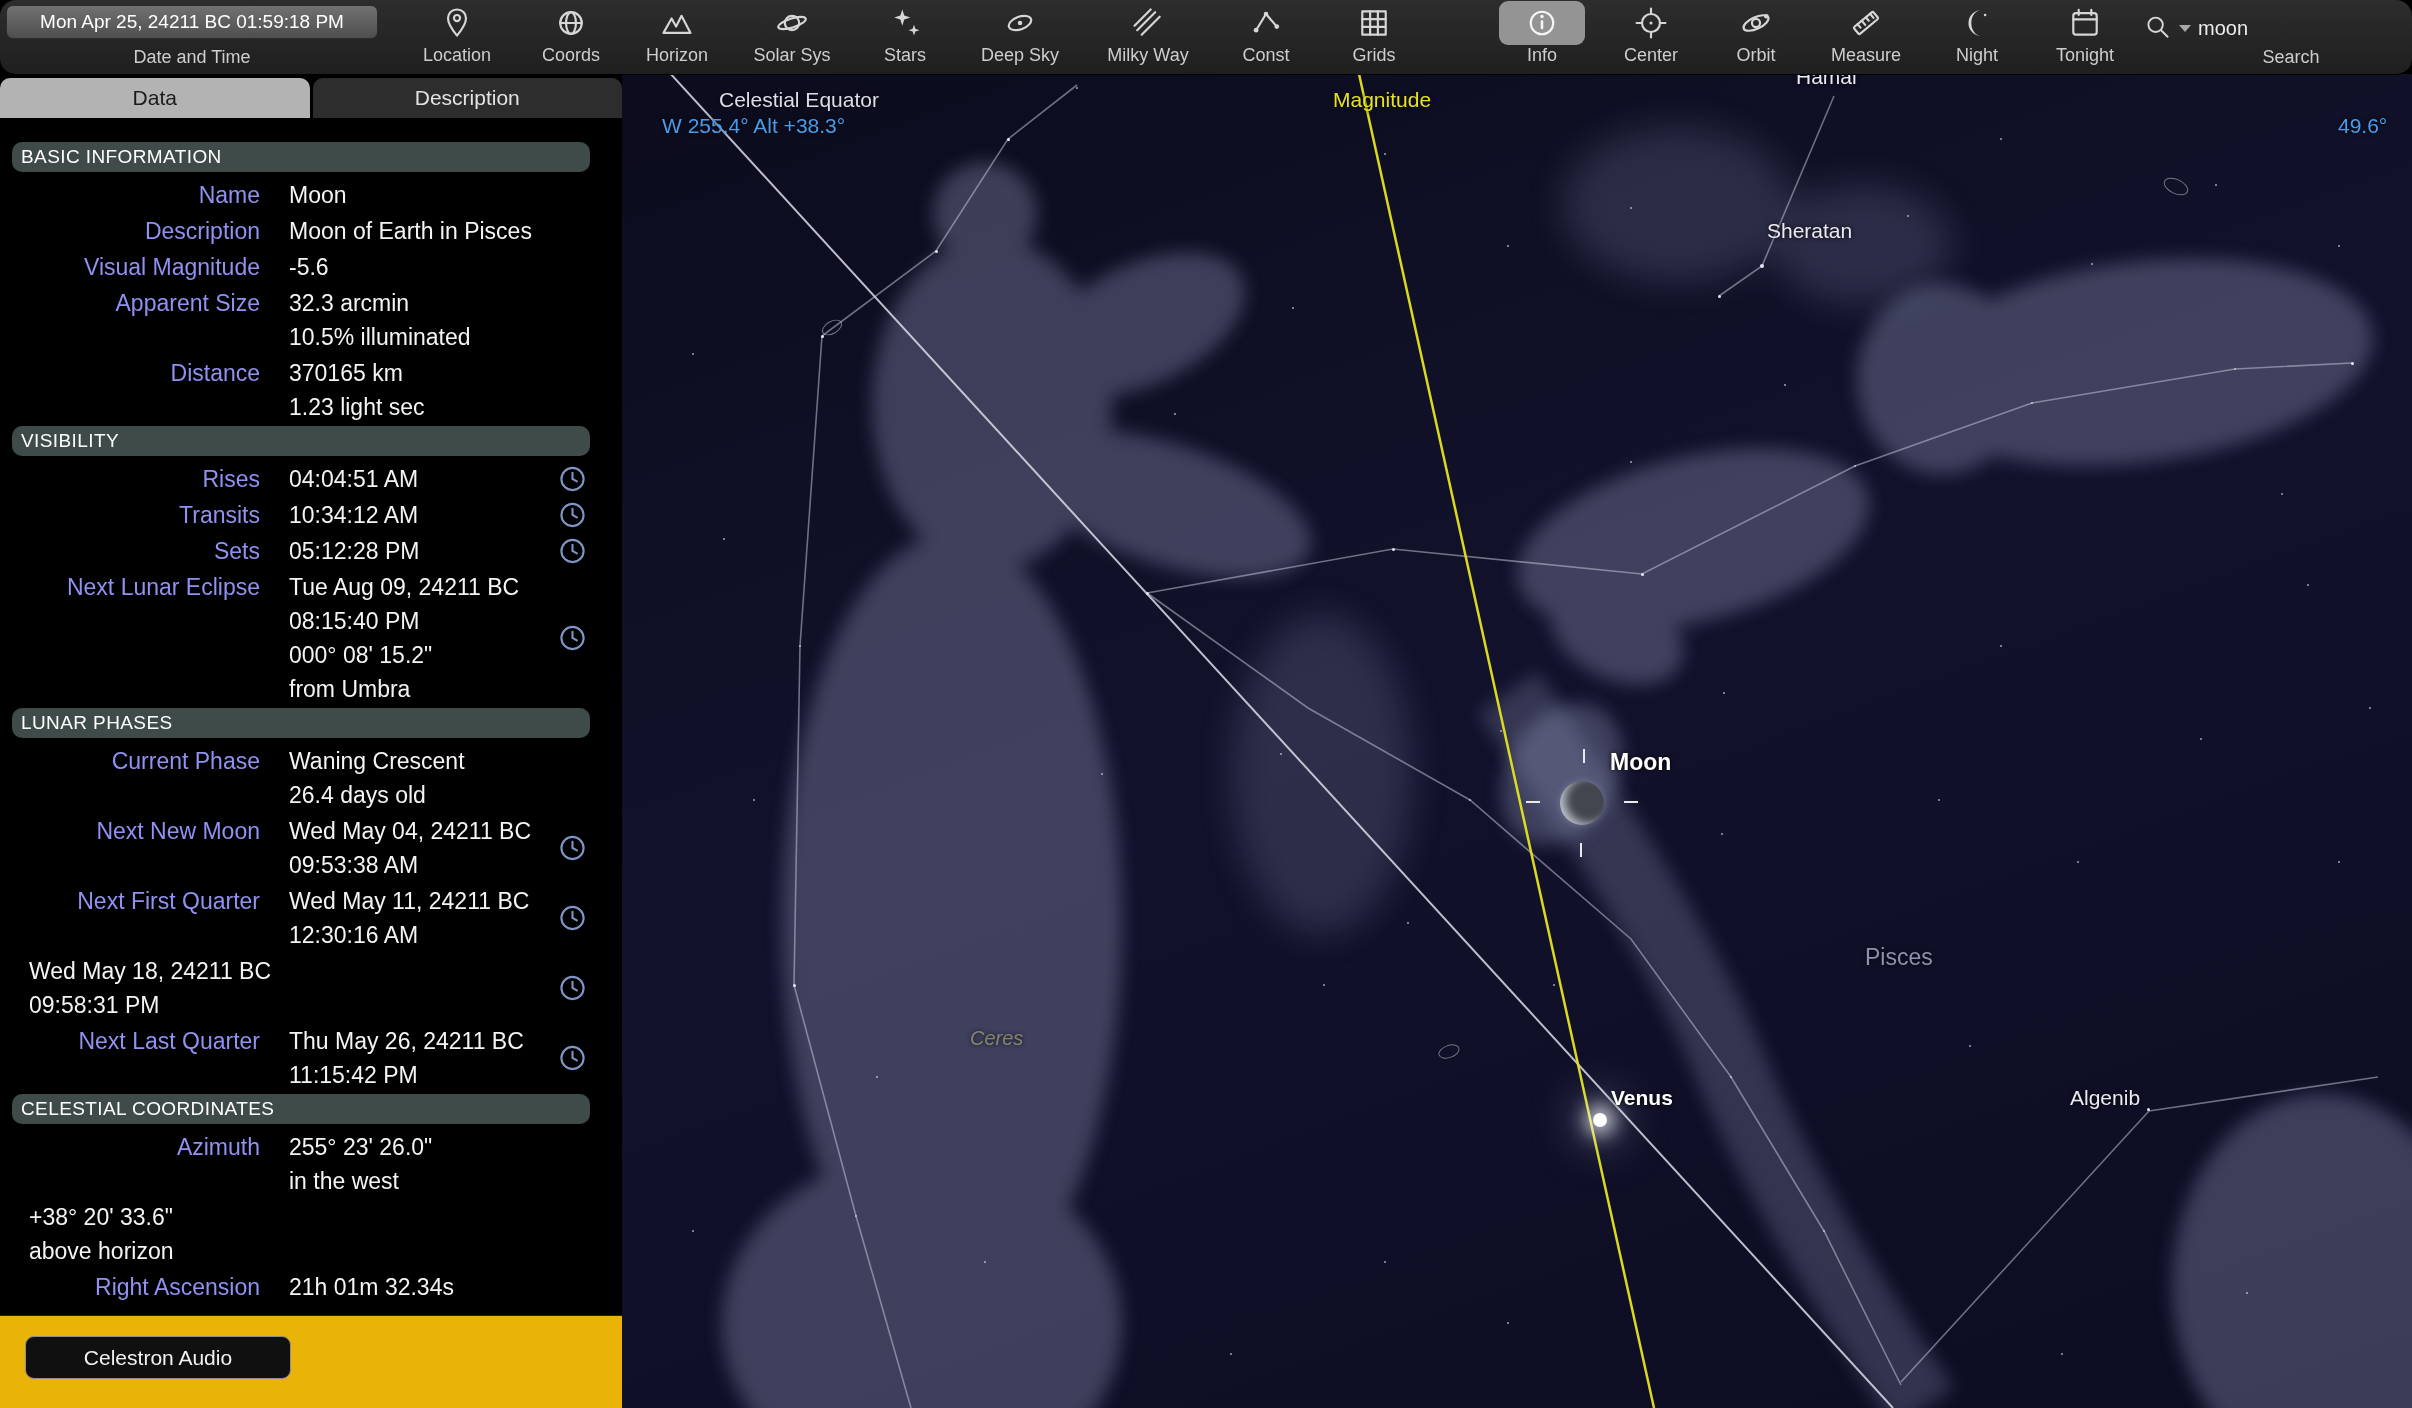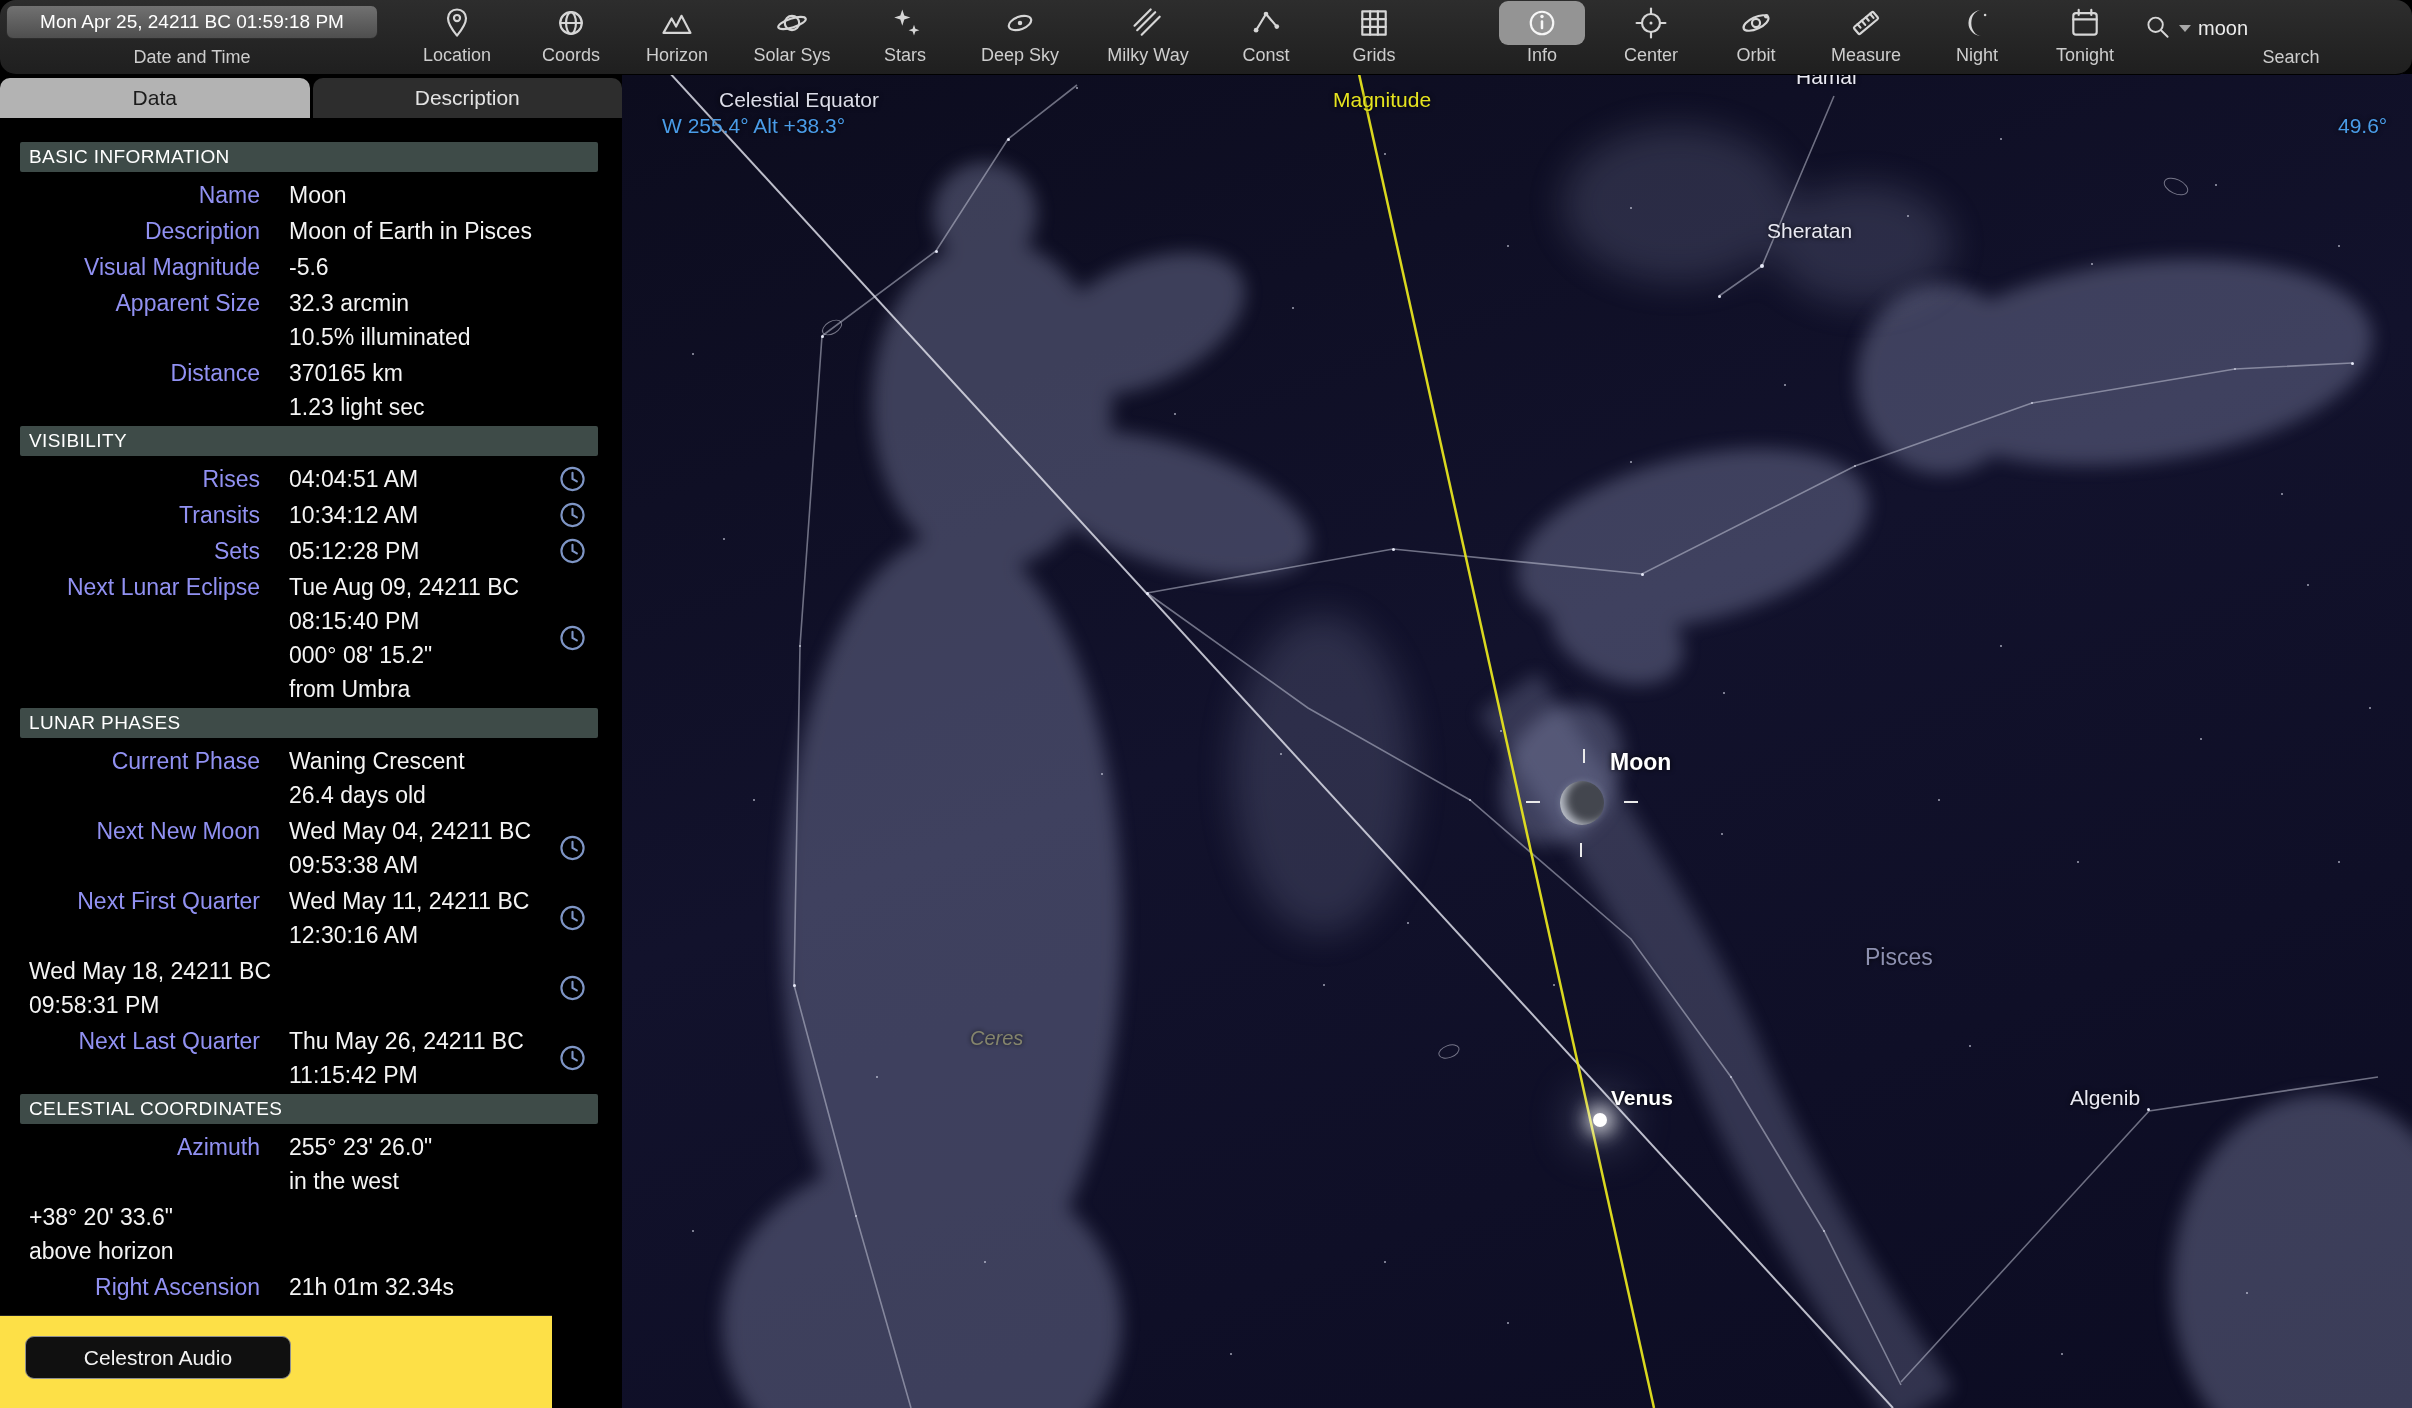--- a/index.html
+++ b/index.html
@@ -29,29 +29,29 @@
   .chev{width:0;height:0;border-left:6px solid transparent;border-right:6px solid transparent;border-top:7px solid #a8a8a8;}
   .search-input{background:transparent;border:none;outline:none;color:#ececec;font-size:20px;width:170px;font-family:inherit;}
   .search-label{position:absolute;left:2230px;top:47px;width:122px;}
   
   .panel{position:absolute;left:0;top:74px;width:622px;height:1334px;background:#000;z-index:5;}
   .tabs{position:absolute;left:0;top:4px;width:622px;height:40px;display:flex;gap:3px;}
   .tab{flex:1;border-radius:10px 10px 0 0;font-size:21px;display:flex;align-items:center;justify-content:center;}
   .tab.selected{background:#b3b3b3;color:#1b1b1b;}
   .tab:not(.selected){background:#2d2d2d;color:#e3e3e3;}
   .panel-body{position:absolute;left:0;top:44px;width:622px;height:1198px;overflow:hidden;box-sizing:border-box;padding-top:24px;}
-  .sec-header{margin:0 0 6px 20px;width:578px;height:30px;line-height:30px;background:#3e4b48;color:#fff;
-    font-size:19px;letter-spacing:.4px;padding-left:9px;box-sizing:border-box;border-radius:2px;}
+  .sec-header{margin:0 0 6px 12px;width:578px;height:30px;line-height:30px;background:#3e4b48;color:#fff;
+    font-size:19px;letter-spacing:.4px;padding-left:9px;box-sizing:border-box;border-radius:10px;}
   .row{position:relative;margin:2px 0;display:flex;}
   .row-label{width:260px;text-align:right;color:#9191f2;font-size:23px;line-height:34px;flex:none;}
   .row-vals{margin-left:29px;color:#f4f4f4;font-size:23px;max-width:280px;}
   .row-vals div{line-height:34px;white-space:nowrap;}
   .clock{position:absolute;right:36px;top:50%;transform:translateY(-50%);width:27px;height:27px;}
   .clock svg{width:27px;height:27px;}
-  .panel-footer{position:absolute;left:0;bottom:0;width:552px;height:92px;background:#fde047;border-top:1px solid #232323;z-index:6;}
+  .panel-footer{position:absolute;left:0;bottom:0;width:622px;height:92px;background:#eab308;border-top:1px solid #232323;z-index:6;}
   .audio-btn{position:absolute;left:25px;top:20px;width:266px;height:43px;border:1.5px solid #8f8f8f;border-radius:9px;
     background:#101010;color:#f2f2f2;font-size:21px;font-family:inherit;}
   
   .sky{position:absolute;left:622px;top:74px;width:1790px;height:1334px;overflow:hidden;
     background:linear-gradient(160deg,#0c0c1e 0%,#12122c 45%,#0c0c22 100%);}
   .skyart{position:absolute;left:0;top:0;z-index:1;}
   .star-field{position:absolute;inset:0;z-index:2;}
   .star{position:absolute;background:#eef0ff;border-radius:50%;}
   .dso{position:absolute;border:1.5px solid rgba(200,200,215,.55);border-radius:50%;}
   .sky-label{position:absolute;color:#e9e9f2;font-size:21px;z-index:5;text-shadow:0 0 5px rgba(0,0,0,.9);white-space:nowrap;}

